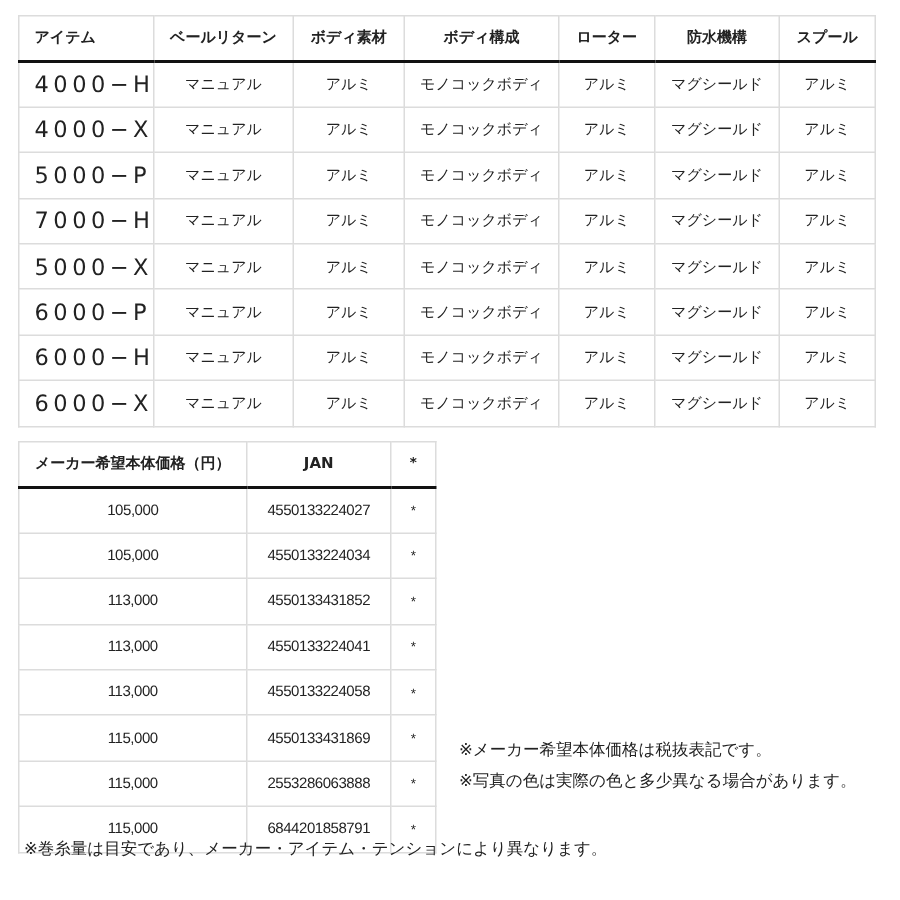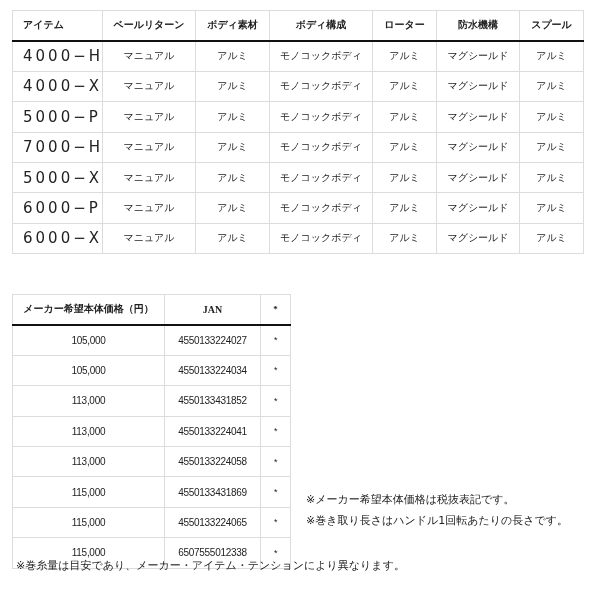--- a/index.html
+++ b/index.html
@@ -2,21 +2,21 @@
 <html><head>
   <meta charset="utf-8">
   <style>
     * { box-sizing: border-box; margin: 0; padding: 0; }
     html, body { width: 600px; height: 600px; background: #ffffff; overflow: hidden; }
     body { position: relative; font-family: "DejaVu Sans", "Liberation Sans", sans-serif; color: #222; }
 
     table { border-collapse: collapse; position: absolute; table-layout: fixed; }
     td, th { border: 1px solid #dcdcdc; height: 30.4px; text-align: center; vertical-align: middle; white-space: nowrap; overflow: hidden; }
     th { font-weight: bold; font-size: 10px; color: #222; }
-    thead tr { border-bottom: 2px solid #0ea5e9; font-family: Liberation Serif, serif; }
+    thead tr { border-bottom: 2px solid #0ea5e9; }
     thead th { border-bottom: 2px solid #111; }
     td { font-size: 10px; color: #222; }
 
     #spec-table { left: 12px; top: 10px; width: 571px; }
     #spec-table th:first-child, #spec-table td:first-child { text-align: left; padding-left: 10px; }
     #spec-table td.item { font-size: 15px; letter-spacing: 3px; font-family: "DejaVu Sans", sans-serif; }
 
     #price-table { left: 12px; top: 294px; width: 278px; }
     #price-table td { font-family: "Liberation Sans", sans-serif; font-size: 10px; letter-spacing: -0.3px; }
     #price-table td.mark, #price-table th.mark { font-size: 9px; }
@@ -97,20 +97,29 @@
       <tr>
         <td class="item">6000−P</td>
         <td>マニュアル</td>
         <td>アルミ</td>
         <td>モノコックボディ</td>
         <td>アルミ</td>
         <td>マグシールド</td>
         <td>アルミ</td>
       </tr>
       <tr>
+        <td class="item">6000−H</td>
+        <td>マニュアル</td>
+        <td>アルミ</td>
+        <td>モノコックボディ</td>
+        <td>アルミ</td>
+        <td>マグシールド</td>
+        <td>アルミ</td>
+      </tr>
+      <tr>
         <td class="item">6000−XH</td>
         <td>マニュアル</td>
         <td>アルミ</td>
         <td>モノコックボディ</td>
         <td>アルミ</td>
         <td>マグシールド</td>
         <td>アルミ</td>
       </tr>
     </tbody>
 </table>
@@ -154,29 +163,29 @@
         <td>4550133224058</td>
         <td class="mark">*</td>
       </tr>
       <tr>
         <td>115,000</td>
         <td>4550133431869</td>
         <td class="mark">*</td>
       </tr>
       <tr>
         <td>115,000</td>
-        <td>4550133224065</td>
+        <td>2553286063888</td>
         <td class="mark">*</td>
       </tr>
       <tr>
         <td>115,000</td>
-        <td>6507555012338</td>
+        <td>6844201858791</td>
         <td class="mark">*</td>
       </tr>
     </tbody>
 </table>
 
 <div class="notes-right">
   <div>※メーカー希望本体価格は税抜表記です。</div>
-  <div>※巻き取り長さはハンドル1回転あたりの長さです。</div>
+  <div>※写真の色は実際の色と多少異なる場合があります。</div>
 </div>
 
 <div class="note-bottom">※巻糸量は目安であり、メーカー・アイテム・テンションにより異なります。</div>
 
 </body></html>

